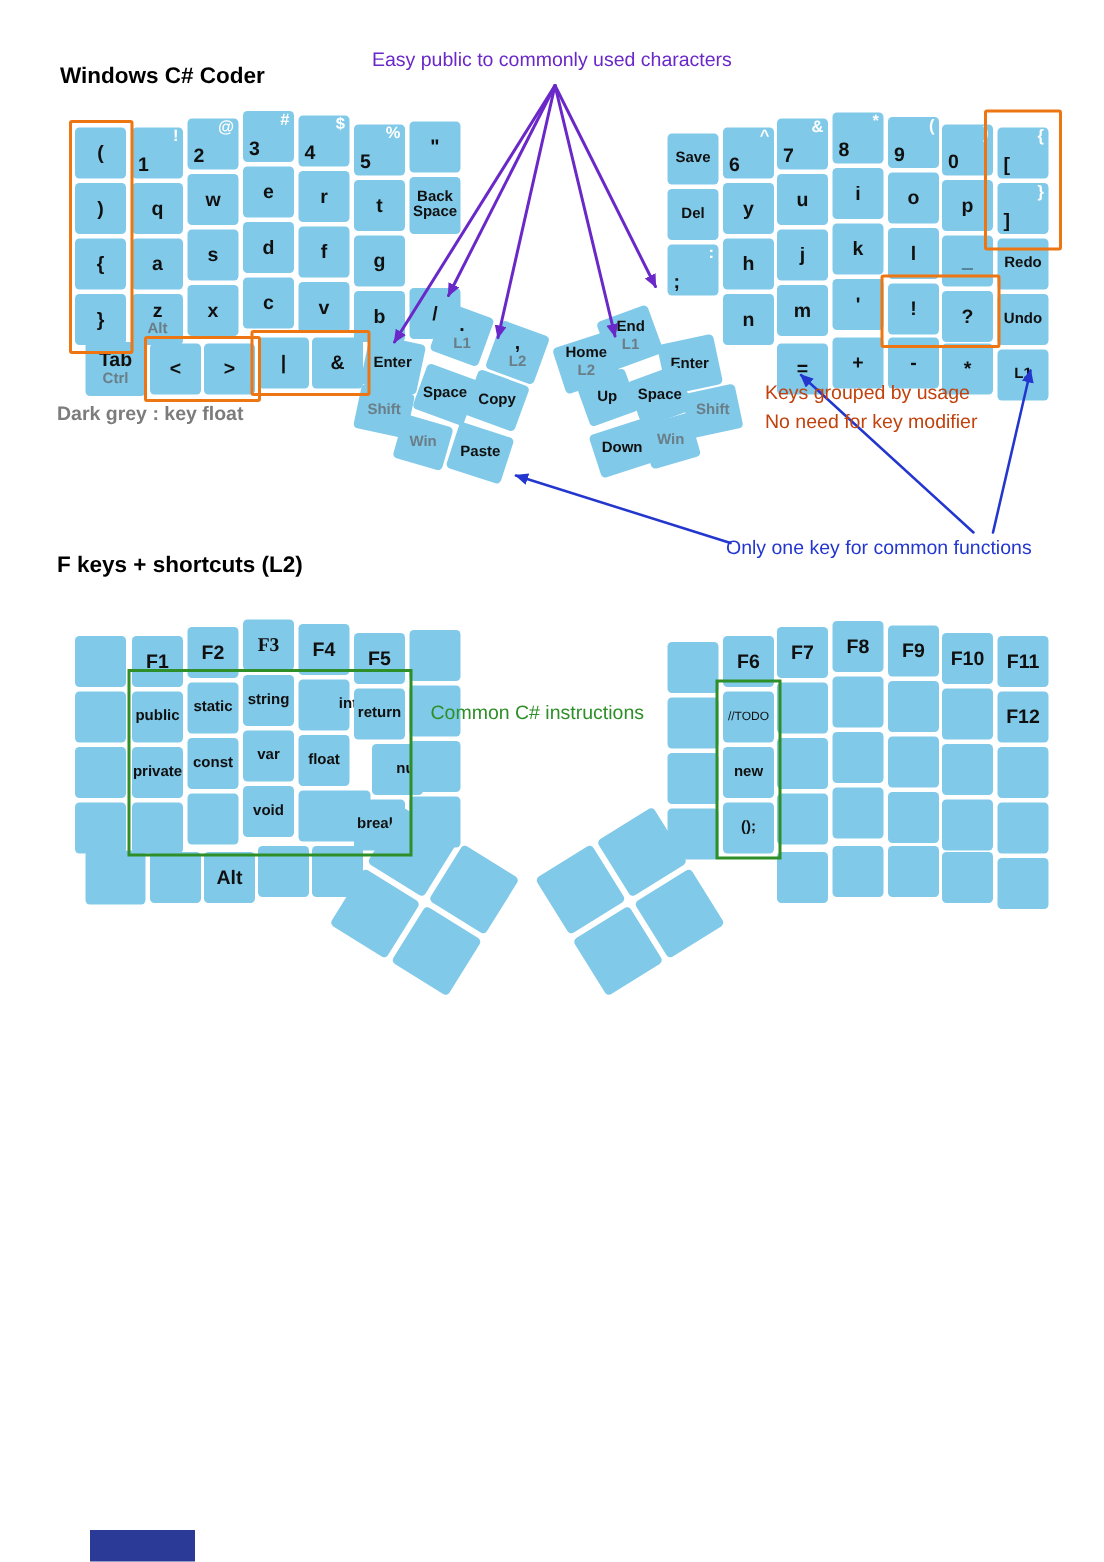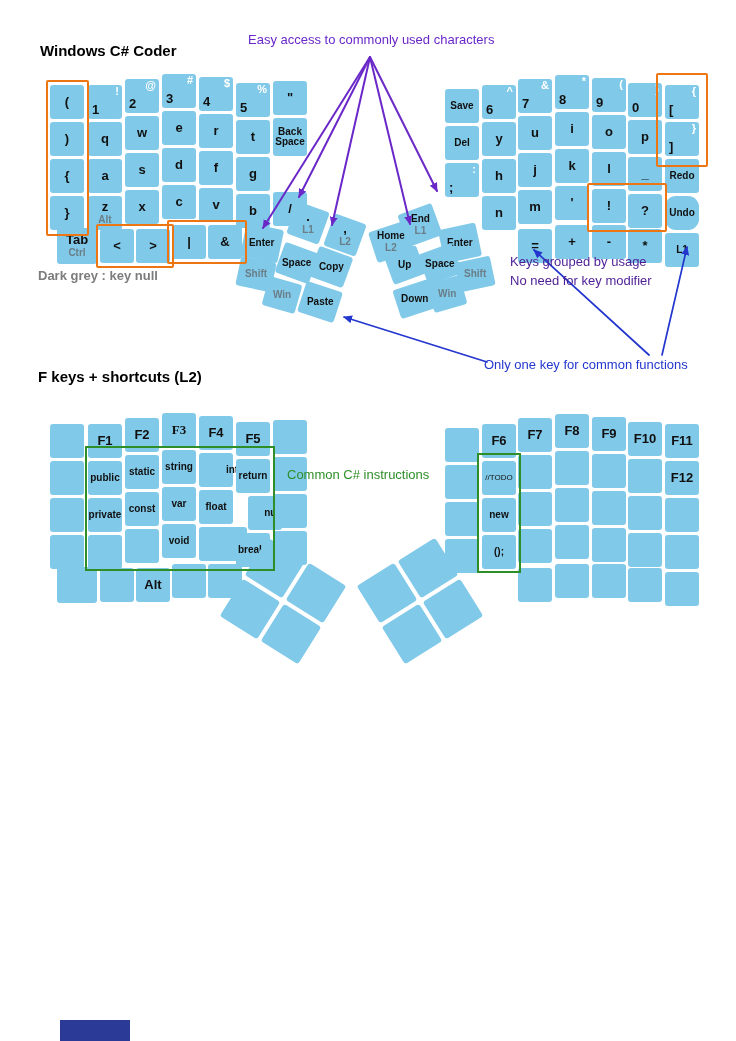--- a/index.html
+++ b/index.html
@@ -15,21 +15,21 @@
   .khold{font-weight:bold;font-size:10px;color:#6A7E88}
   .ksup{position:absolute;top:1px;right:3px;font-weight:bold;font-size:11px;color:#ffffff;line-height:1}
   .hassup .kin{position:absolute;left:4px;bottom:2px}
   .obox{position:absolute;border:2px solid #EE7612;border-radius:2px;z-index:2}
   .gbox{position:absolute;border:2px solid #2E8F28;z-index:2}
   .overlay{position:absolute;left:0;top:0;z-index:3;pointer-events:none}
   .anno{position:absolute;white-space:nowrap;z-index:4;font-size:13px}
   .title{font-size:15px;font-weight:bold;color:#000000}
   .purple{color:#6A28C9}
   .blue{color:#2336CE}
-  .orange{color:#4c1d95}
+  .orange{color:#c2410c}
   .green{color:#2E8F28}
   .greynote{color:#7c7c7c;font-weight:bold}
   .footer{position:absolute;background:#2B3A96;z-index:4}
 </style>
 </head>
 <body>
 
 <div id="keyboard">
     <div class="key" style="left: 50px; top: 85px; width: 34px; height: 34px;">
       <div class="kin">
@@ -371,21 +371,21 @@
     <div class="key" style="left: 592px; top: 189px; width: 34px; height: 34px;">
       <div class="kin">
         <span class="kmain">!</span>
       </div>
     </div>
     <div class="key" style="left: 628px; top: 194px; width: 34px; height: 34px;">
       <div class="kin">
         <span class="kmain">?</span>
       </div>
     </div>
-    <div class="key sm" style="left: 665px; top: 196px; width: 34px; height: 34px; border-radius: 11px;">
+    <div class="key sm" style="left: 665px; top: 196px; width: 34px; height: 34px;">
       <div class="kin">
         <span class="kmain">Undo</span>
       </div>
     </div>
     <div class="key" style="left: 518px; top: 229px; width: 34px; height: 34px;">
       <div class="kin">
         <span class="kmain">=</span>
       </div>
     </div>
     <div class="key" style="left: 555px; top: 225px; width: 34px; height: 34px;">
@@ -758,21 +758,21 @@
     <line x1="370" y1="57" x2="437" y2="191" marker-end="url(#mpurple)"></line>
   </g>
   <g stroke="#2336CE" stroke-width="1.7" fill="none" stroke-linecap="round">
     <line x1="487" y1="362" x2="344" y2="317" marker-end="url(#mblue)"></line>
     <line x1="649" y1="355" x2="534" y2="250" marker-end="url(#mblue)"></line>
     <line x1="662" y1="355" x2="687" y2="247" marker-end="url(#mblue)"></line>
   </g>
 </svg>
 
 <div class="anno title" style="left:40px;top:42px">Windows C# Coder</div>
-<div class="anno purple" style="left:248px;top:32px">Easy access to commonly used characters</div>
-<div class="anno greynote" style="left:38px;top:268px">Dark grey : key null</div>
+<div class="anno purple" style="left:248px;top:32px">Easy public to commonly used characters</div>
+<div class="anno greynote" style="left:38px;top:268px">Dark grey : key float</div>
 <div class="anno orange" style="left:510px;top:254px">Keys grouped by usage</div>
 <div class="anno orange" style="left:510px;top:273px">No need for key modifier</div>
 <div class="anno blue" style="left:484px;top:357px">Only one key for common functions</div>
 <div class="anno title" style="left:38px;top:368px">F keys + shortcuts (L2)</div>
 <div class="anno green" style="left:287px;top:467px">Common C# instructions</div>
 
 <div class="footer" style="left:60px;top:1020px;width:70px;height:21px"></div>
 
 </body></html>

